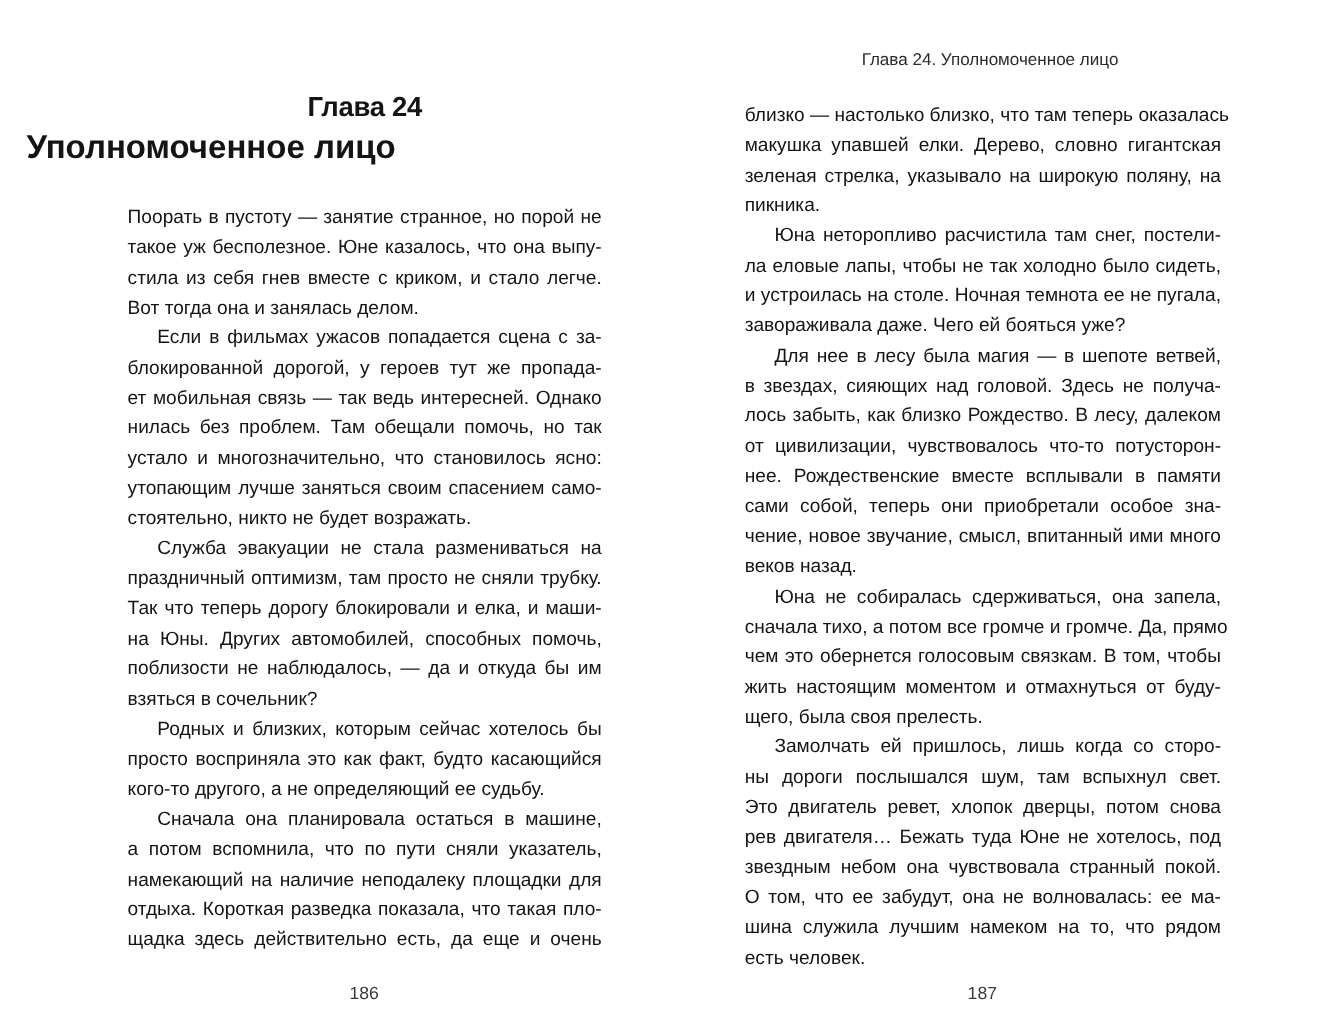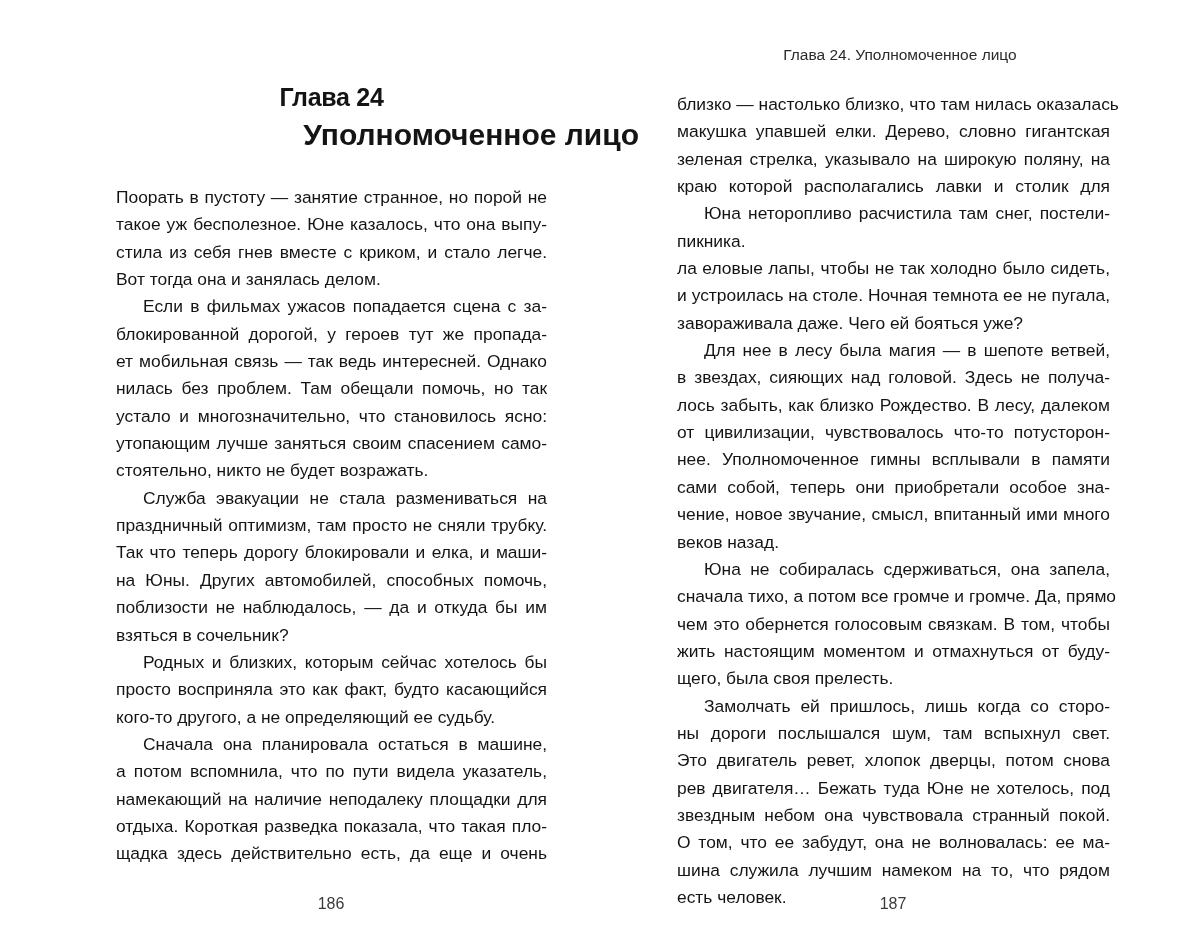--- a/index.html
+++ b/index.html
@@ -3,21 +3,21 @@
 <meta charset="utf-8">
 <style>
   html, body { margin: 0; padding: 0; background: #ffffff; }
   body { width: 1200px; height: 937px; position: relative; overflow: hidden;
          font-family: "DejaVu Sans", sans-serif; color: #141414; }
   .page { position: absolute; top: 0; height: 794px; }
   .page.left { left: 0; width: 600px; margin-left: 24px; }
   .page.right { left: 600px; width: 600px; }
   .chapter-num { position: absolute; left: 0; width: 615px; top: 83px; text-align: center;
                  font-family: "Liberation Sans", sans-serif; font-weight: bold; font-size: 25px; letter-spacing: -0.3px; }
-  .chapter-title { position: absolute; left: 0; width: 615px; top: 118px; text-align: right;
+  .chapter-title { position: absolute; left: 0; width: 615px; top: 118px; text-align: left;
                    font-family: "Liberation Sans", sans-serif; font-weight: bold; font-size: 30px; letter-spacing: 0px; }
   .running-head { position: absolute; left: 0; width: 600px; top: 46px; text-align: center;
                   font-family: "Liberation Sans", sans-serif; font-size: 15.5px; color: #2a2a2a; }
   .body { position: absolute; font-family: "Liberation Sans", sans-serif; font-size: 17.4px; }
   .page.left .body { left: 92px; width: 431px; top: 184px; }
   .page.right .body { left: 77px; width: 433px; top: 91px; }
   .line { display: block; height: 27.35px; line-height: 27.35px; white-space: nowrap;
           text-align: justify; text-align-last: justify; }
   .line.last { text-align-last: left; }
   .line.indent { padding-left: 27px; }
@@ -47,45 +47,44 @@
       <span class="line indent">Служба эвакуации не стала размениваться на</span>
       <span class="line">праздничный оптимизм, там просто не сняли трубку.</span>
       <span class="line">Так что теперь дорогу блокировали и елка, и маши-</span>
       <span class="line">на Юны. Других автомобилей, способных помочь,</span>
       <span class="line">поблизости не наблюдалось, — да и откуда бы им</span>
       <span class="line last">взяться в сочельник?</span>
       <span class="line indent">Родных и близких, которым сейчас хотелось бы</span>
       <span class="line">просто восприняла это как факт, будто касающийся</span>
       <span class="line last">кого-то другого, а не определяющий ее судьбу.</span>
       <span class="line indent">Сначала она планировала остаться в машине,</span>
-      <span class="line">а потом вспомнила, что по пути видела указатель,</span>
+      <span class="line">а потом вспомнила, что по пути сняли указатель,</span>
       <span class="line">намекающий на наличие неподалеку площадки для</span>
       <span class="line">отдыха. Короткая разведка показала, что такая пло-</span>
       <span class="line">щадка здесь действительно есть, да еще и очень</span>
     </div>
   <div class="folio">186</div>
 </div>
 
 <div class="page right">
   <div class="running-head">Глава 24. Уполномоченное лицо</div>
   <div class="body">
-      <span class="line">близко — настолько близко, что там нилась оказалась</span>
+      <span class="line">близко — настолько близко, что там теперь оказалась</span>
       <span class="line">макушка упавшей елки. Дерево, словно гигантская</span>
       <span class="line">зеленая стрелка, указывало на широкую поляну, на</span>
-      <span class="line">краю которой располагались лавки и столик для</span>
+      <span class="line last">пикника.</span>
       <span class="line indent">Юна неторопливо расчистила там снег, постели-</span>
-      <span class="line last">пикника.</span>
       <span class="line">ла еловые лапы, чтобы не так холодно было сидеть,</span>
       <span class="line">и устроилась на столе. Ночная темнота ее не пугала,</span>
       <span class="line last">завораживала даже. Чего ей бояться уже?</span>
       <span class="line indent">Для нее в лесу была магия — в шепоте ветвей,</span>
       <span class="line">в звездах, сияющих над головой. Здесь не получа-</span>
       <span class="line">лось забыть, как близко Рождество. В лесу, далеком</span>
       <span class="line">от цивилизации, чувствовалось что-то потусторон-</span>
-      <span class="line">нее. Уполномоченное гимны всплывали в памяти</span>
+      <span class="line">нее. Рождественские вместе всплывали в памяти</span>
       <span class="line">сами собой, теперь они приобретали особое зна-</span>
       <span class="line">чение, новое звучание, смысл, впитанный ими много</span>
       <span class="line last">веков назад.</span>
       <span class="line indent">Юна не собиралась сдерживаться, она запела,</span>
       <span class="line">сначала тихо, а потом все громче и громче. Да, прямо</span>
       <span class="line">чем это обернется голосовым связкам. В том, чтобы</span>
       <span class="line">жить настоящим моментом и отмахнуться от буду-</span>
       <span class="line last">щего, была своя прелесть.</span>
       <span class="line indent">Замолчать ей пришлось, лишь когда со сторо-</span>
       <span class="line">ны дороги послышался шум, там вспыхнул свет.</span>

